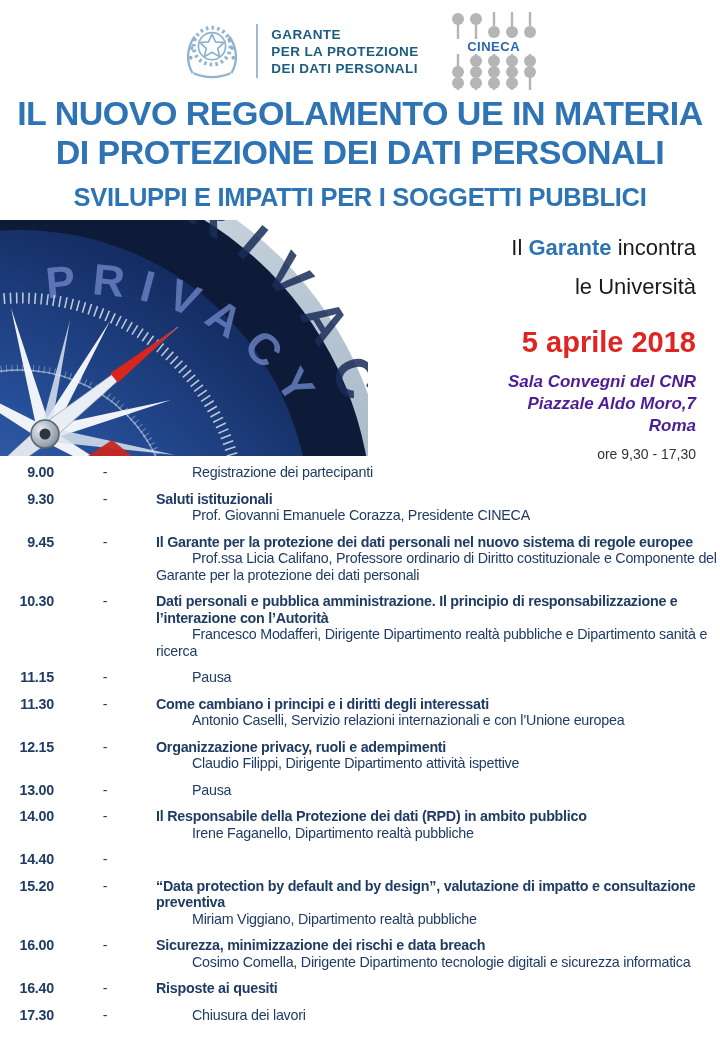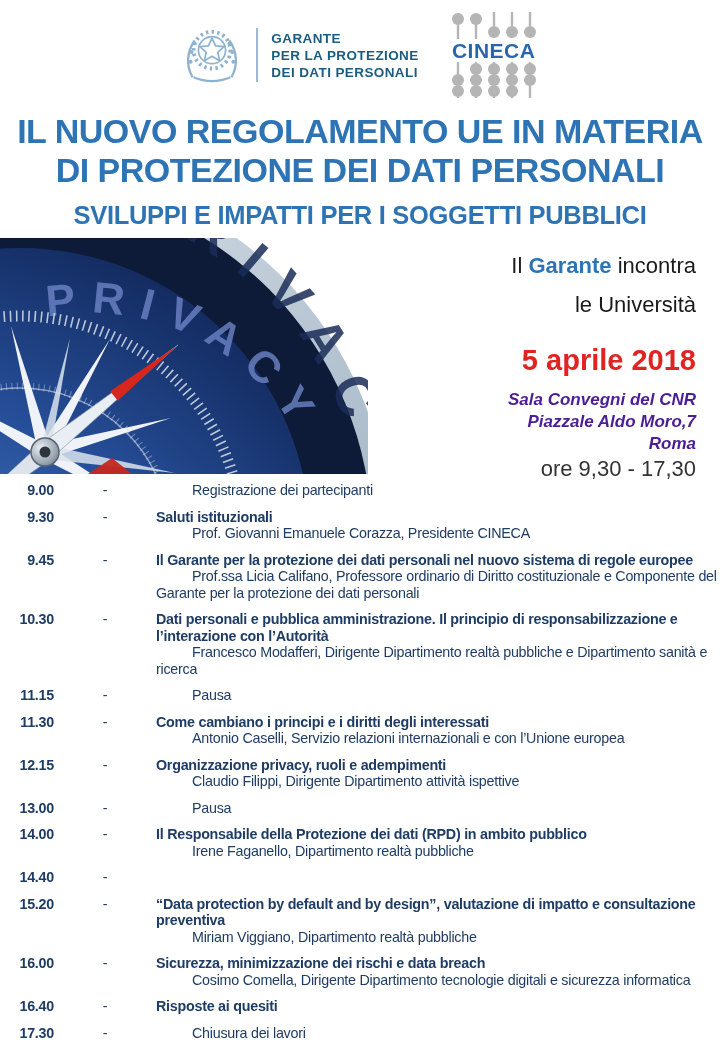--- a/index.html
+++ b/index.html
@@ -6,35 +6,35 @@
   body{
     width:720px;height:1040px;background:#ffffff;position:relative;overflow:hidden;
     font-family:"Liberation Sans",sans-serif;-webkit-font-smoothing:antialiased;
   }
   
   .header{display:flex;justify-content:center;align-items:center;gap:30px;padding-top:12px;}
   .garante-logo{display:flex;align-items:center;gap:13px;}
   .g-divider{width:2px;height:54px;background:#9db8d2;}
   .g-text{font-weight:bold;font-size:13.5px;line-height:17px;color:#1b5d80;letter-spacing:.4px;}
   .cineca{display:flex;flex-direction:column;align-items:center;line-height:1;}
-  .cineca-label{font-weight:bold;font-size:21px;color:#2a66ad;letter-spacing:.5px;margin:1px 0;}
-  
-  .main-title{margin-top:14px;text-align:center;color:#2e74b5;font-weight:bold;
+  .cineca-label{font-weight:bold;font-size:13px;color:#2a66ad;letter-spacing:.5px;margin:1px 0;}
+  
+  .main-title{margin-top:4px;text-align:center;color:#2e74b5;font-weight:bold;
     font-size:34px;line-height:39px;letter-spacing:-.5px;}
   .subtitle{margin-top:11px;text-align:center;color:#2e74b5;font-weight:bold;
     font-size:25.5px;letter-spacing:-.3px;}
   
   .hero{position:relative;height:238px;margin-top:8px;}
   .compass{position:absolute;left:0;top:0;}
   .hero-right{position:absolute;top:8px;right:24px;text-align:right;}
   .tagline{font-size:22px;line-height:39px;color:#1a1a1a;}
   .tagline .hl{color:#2e74b5;font-weight:bold;}
   .event-date{margin-top:20px;font-size:29px;font-weight:bold;color:#e02421;}
   .venue{margin-top:12px;font-size:17px;line-height:22px;font-weight:bold;font-style:italic;color:#4c1d95;}
-  .hours{margin-top:1px;font-size:22px;color:#333333;}
+  .hours{margin-top:9px;font-size:14px;color:#333333;}
   
   .agenda{margin-top:6px;padding-left:14px;color:#1f3c64;font-size:14.3px;
     line-height:16.5px;letter-spacing:-.25px;}
   .ag-row{display:flex;margin-bottom:10px;gap:40px;}
   .ag-time{width:40px;text-align:right;font-weight:bold;flex:none;}
   .ag-dash{width:22px;text-align:center;flex:none;}
   .ag-body{width:612px;}
   .bd{font-weight:bold;}
   .it{margin-left:36px;}
 </style>

